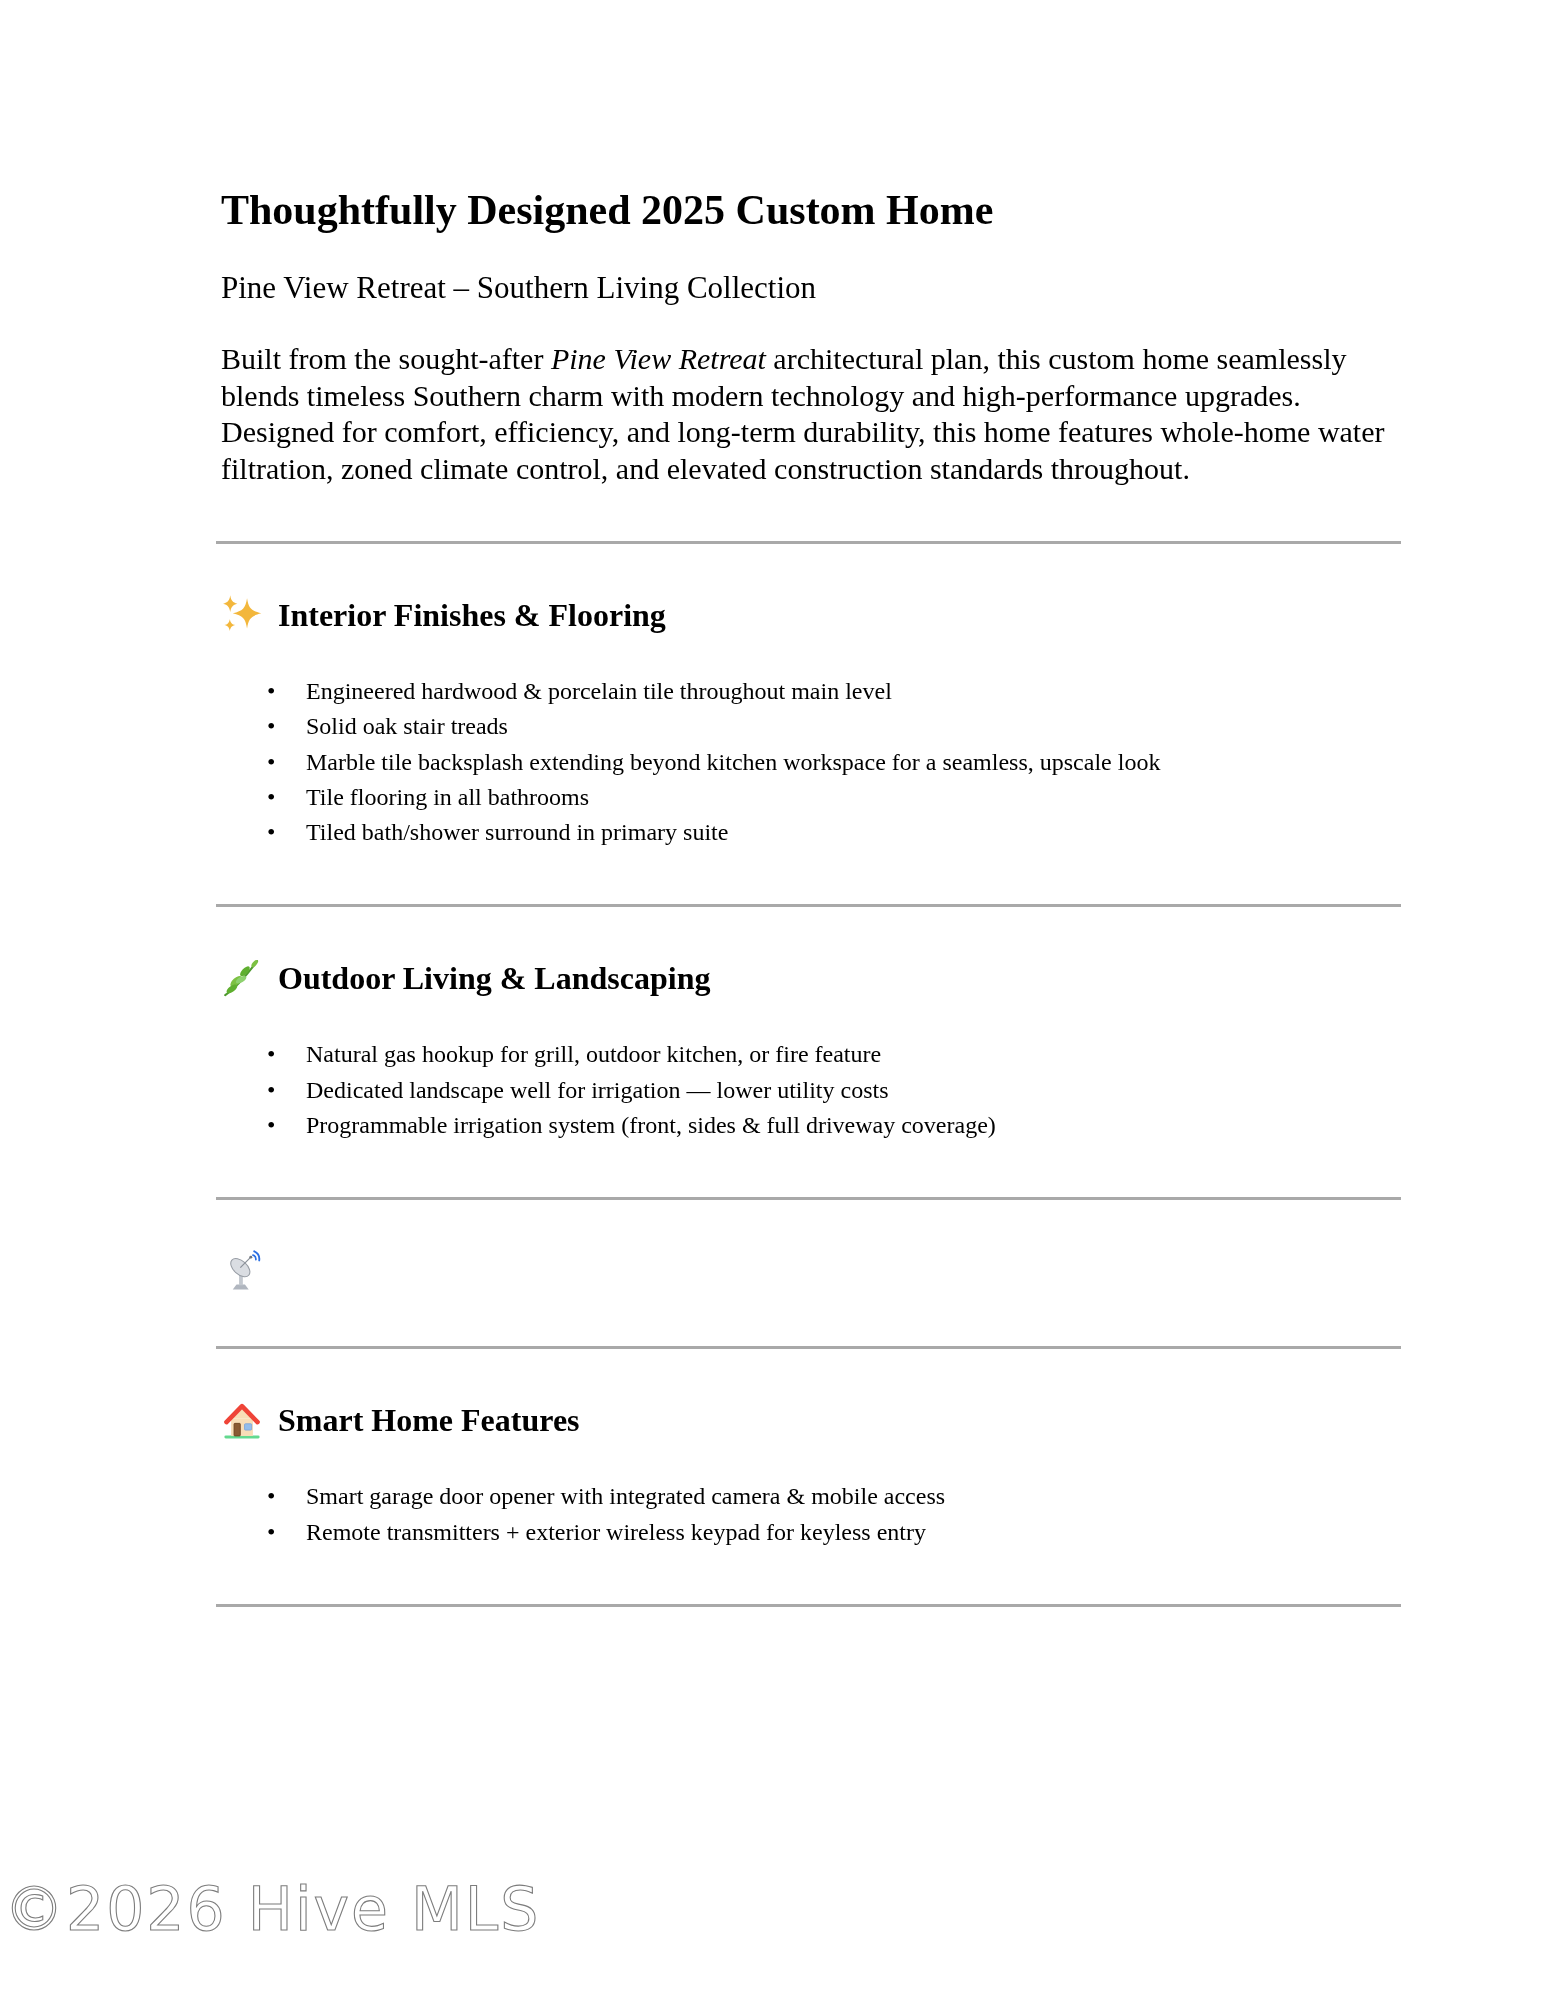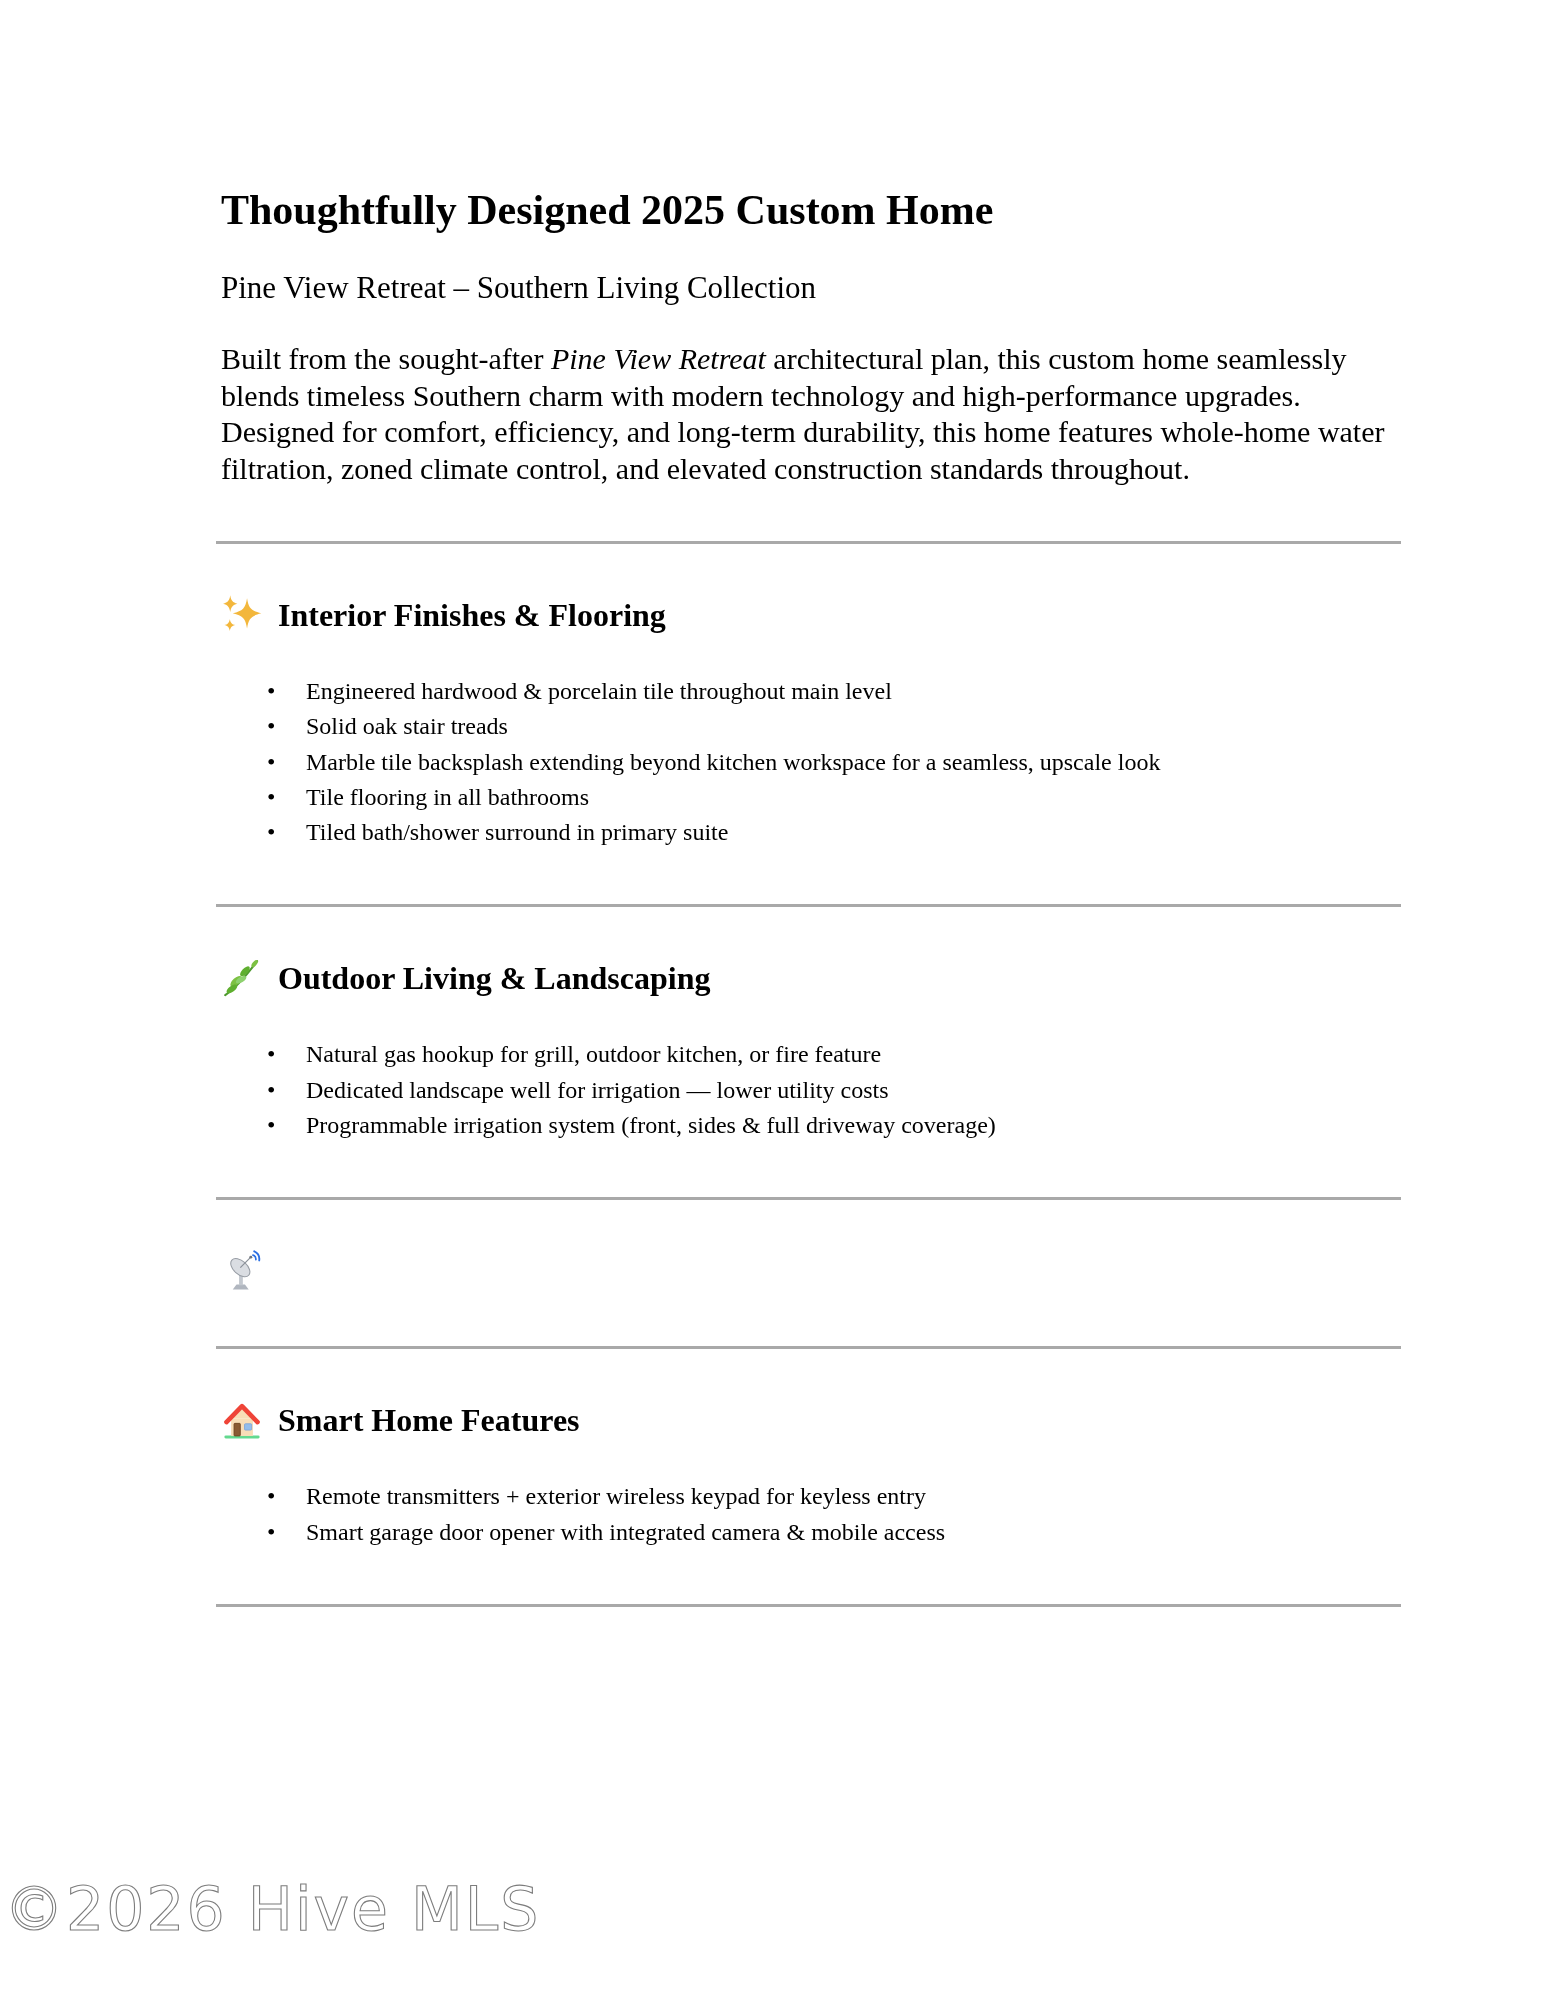--- a/index.html
+++ b/index.html
@@ -167,22 +167,22 @@
                 <rect x="24" y="46" width="52" height="42" fill="#f8ddb7"></rect>
                 <path d="M26 46 L50 24 L74 46 Z" fill="#f8ddb7"></path>
                 <path d="M13 55 L50 17 L87 55" fill="none" stroke="#ef4438" stroke-width="11" stroke-linecap="round" stroke-linejoin="round"></path>
                 <rect x="31" y="58" width="15" height="30" rx="2" fill="#8a5a33" stroke="#6c431f" stroke-width="2"></rect>
                 <rect x="56" y="59" width="17" height="15" rx="2" fill="#93bdec" stroke="#7ea6d6" stroke-width="2"></rect>
               </svg>
             </span>
             <span>Smart Home Features</span>
           </h3>
           <ul class="feats">
+            <li>Smart garage door opener with integrated camera &amp; mobile access</li>
             <li>Remote transmitters + exterior wireless keypad for keyless entry</li>
-            <li>Smart garage door opener with integrated camera &amp; mobile access</li>
           </ul>
         </section>
         <hr class="rule">
       </div>
   </div>
   <svg class="watermark-svg" width="620" height="90">
     <text x="4" y="58">©2026 Hive MLS</text>
   </svg>
 </div>
 

